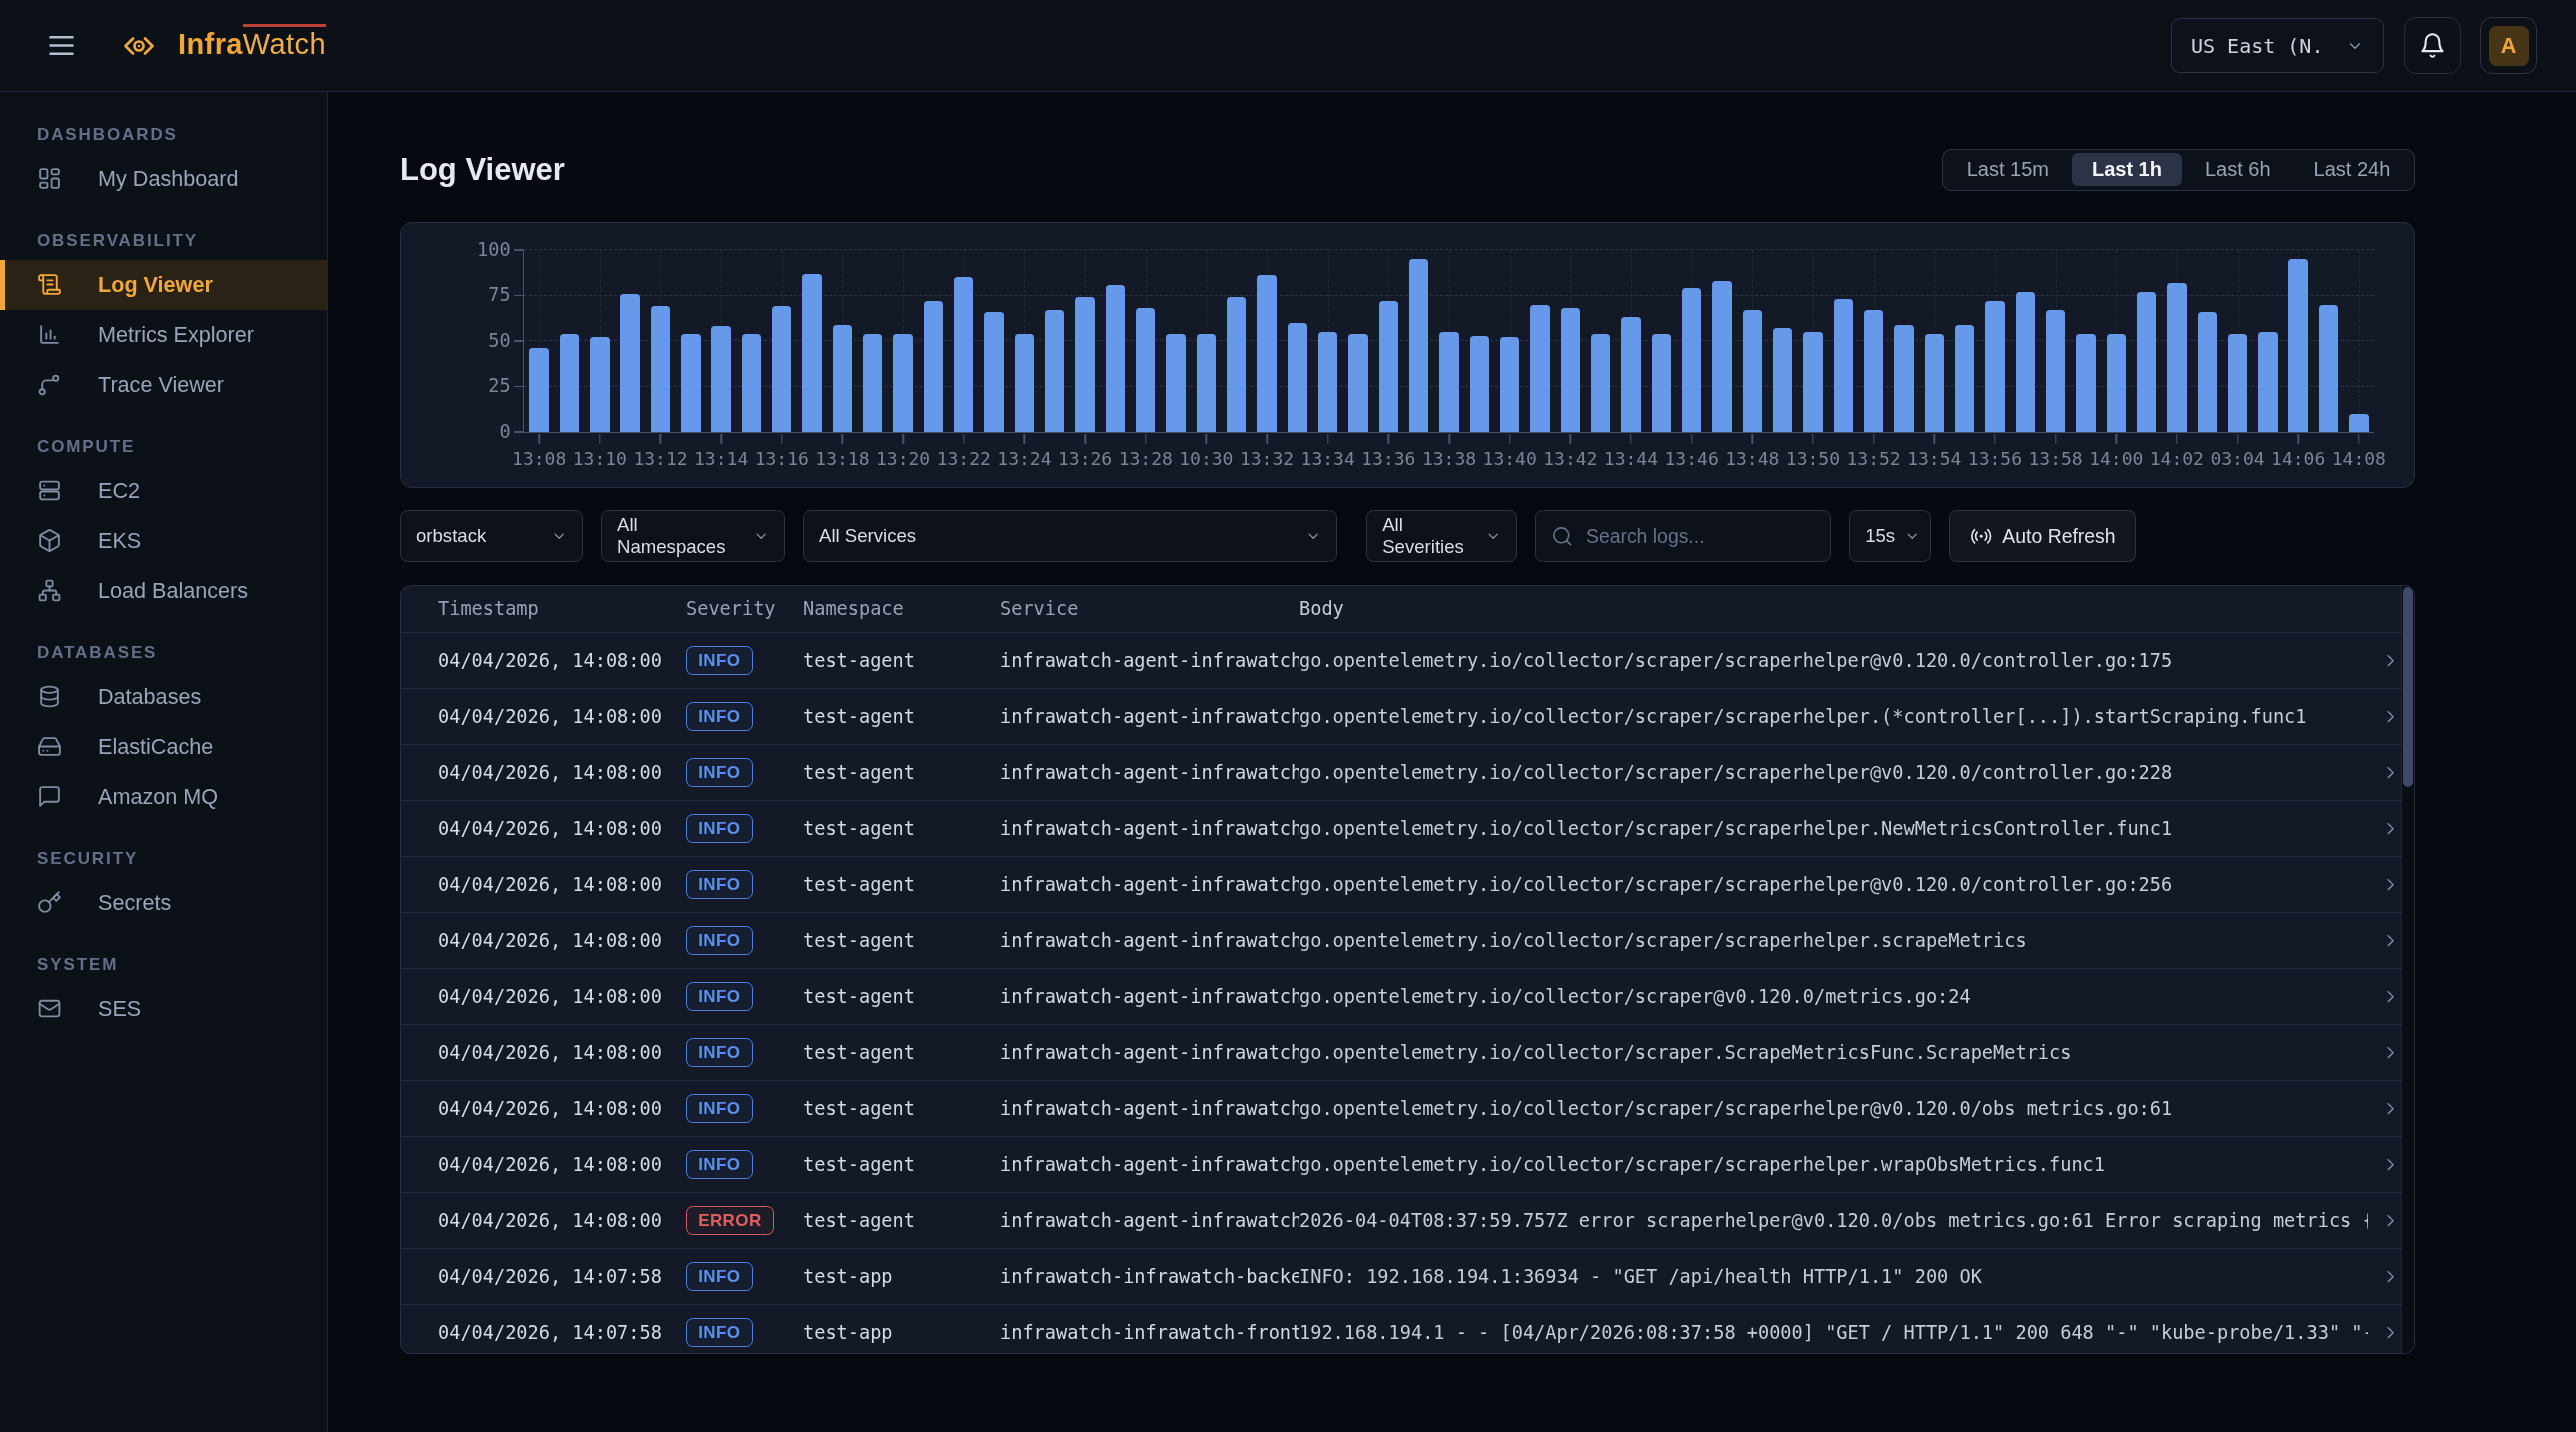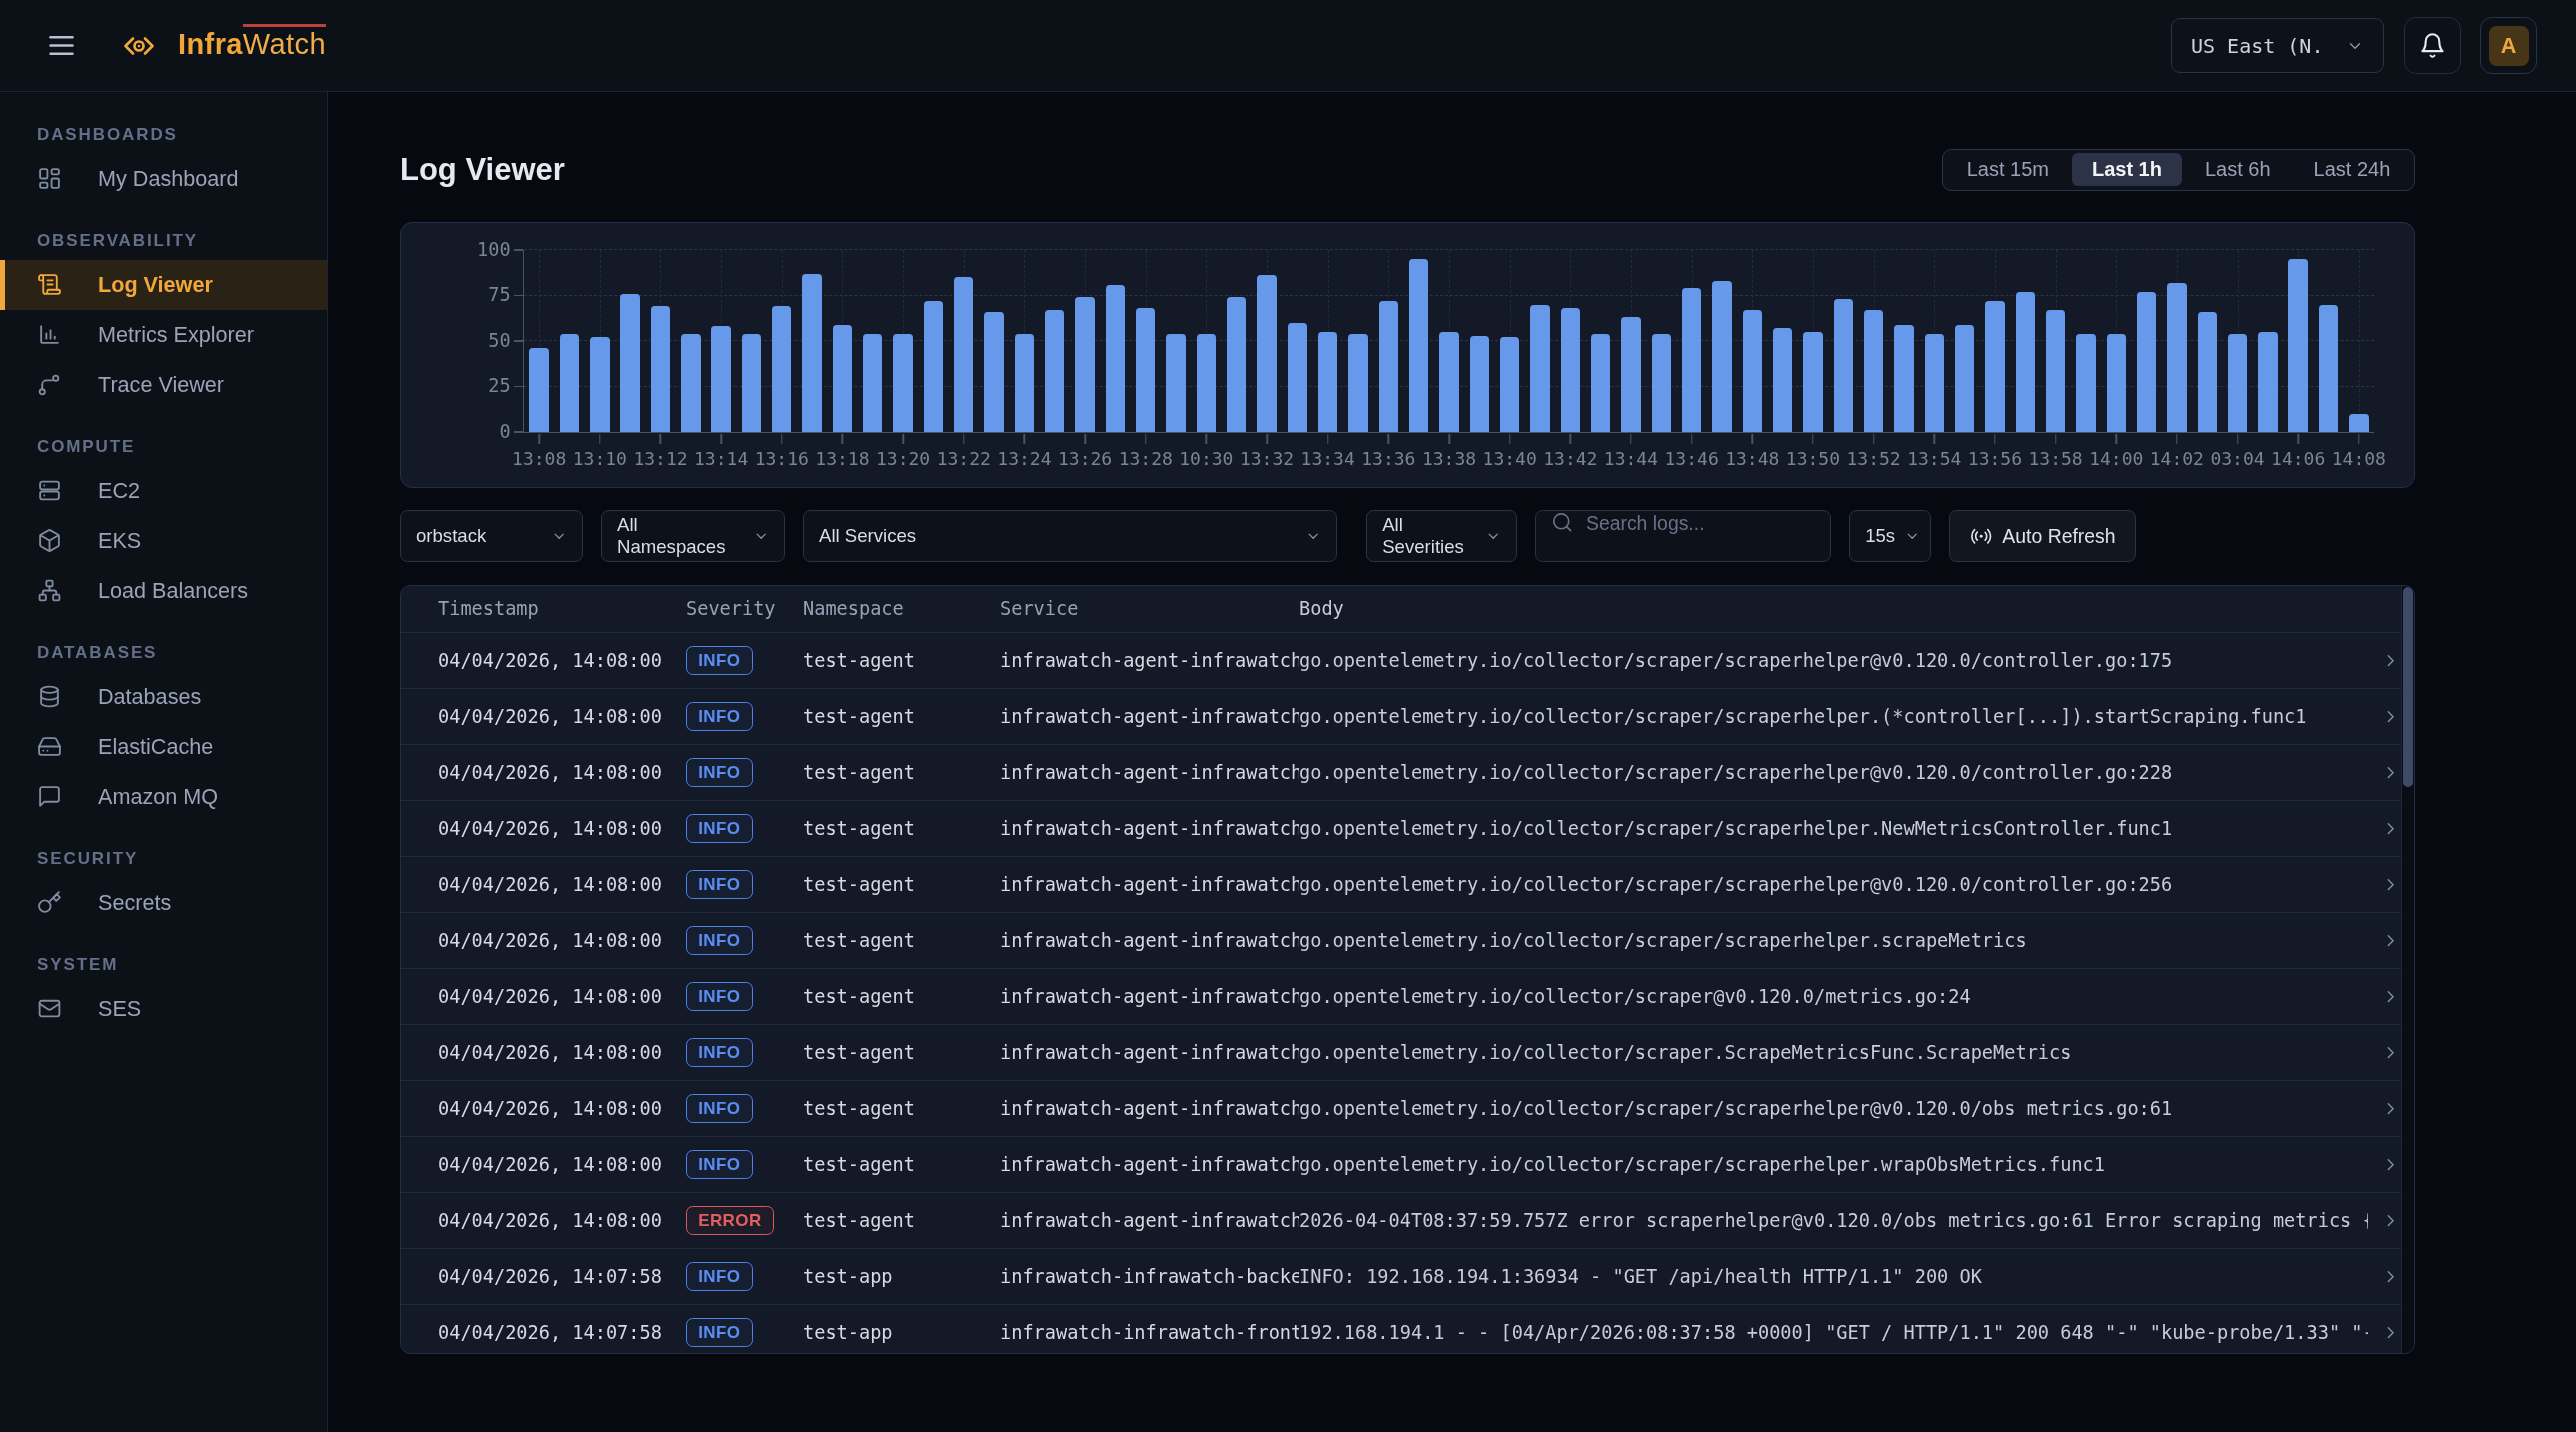--- a/index.html
+++ b/index.html
@@ -75,21 +75,21 @@
   .slot{flex:1;height:100%;display:flex;align-items:flex-end;justify-content:center}
   .bar{width:64%;background:var(--bar);border-radius:3.7px 3.7px 0 0}
 
   
   .filters{margin-top:22.4px;display:flex;gap:18px;align-items:center}
   .fselect{height:52px;border:1.1px solid #2a3348;border-radius:7.5px;background:#0d1119;display:flex;
            align-items:center;justify-content:space-between;padding:0 15px;font-size:18.6px;color:#d9dee8;cursor:pointer}
   .fselect .js-icon{color:#8b95a9;margin-left:9px}
   .w-cluster{width:183px}.w-ns{width:184px}.w-svc{width:534px}.w-sev{width:151px;margin-left:11.2px}.w-int{width:82px}
   .fsearch{height:52px;width:296px;border:1.1px solid #2a3348;border-radius:7.5px;background:#0d1119;
-           display:flex;align-items:flex-start;padding:0 15px;gap:10.4px}
+           display:flex;align-items:center;padding:0 15px;gap:10.4px}
   .fsearch .js-icon{color:#67728a}
   .fsearch input{background:transparent;border:none;outline:none;color:#d9dee8;font-size:19.4px;width:100%;
                  font-family:"Liberation Sans",sans-serif}
   .fsearch input::placeholder{color:#67728a}
   .refresh-btn{height:52px;padding:0 19.4px;border:1.1px solid #2a3348;border-radius:7.5px;background:#11161f;
                display:flex;align-items:center;gap:10.4px;font-size:19.4px;color:#dfe4ec;cursor:pointer;
                font-family:"Liberation Sans",sans-serif}
   .refresh-btn .js-icon{color:#dfe4ec}
 
   

